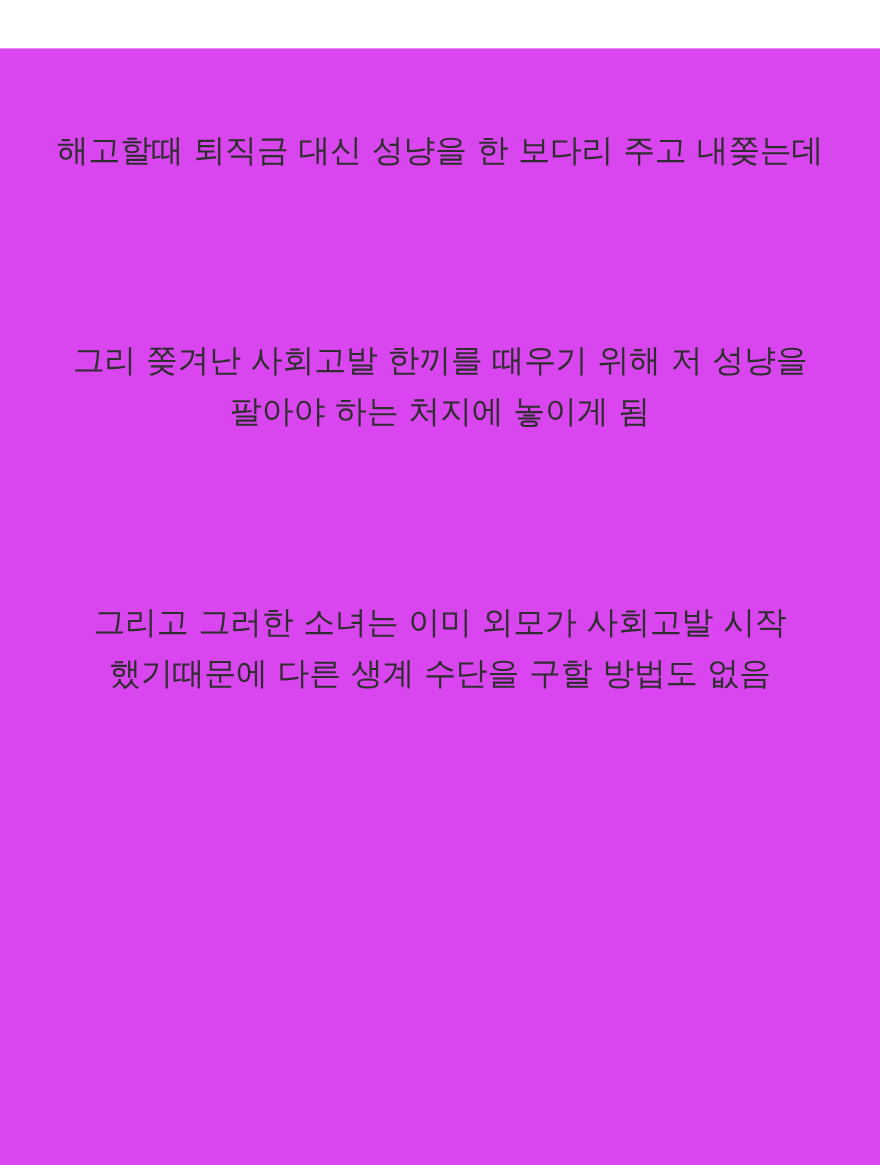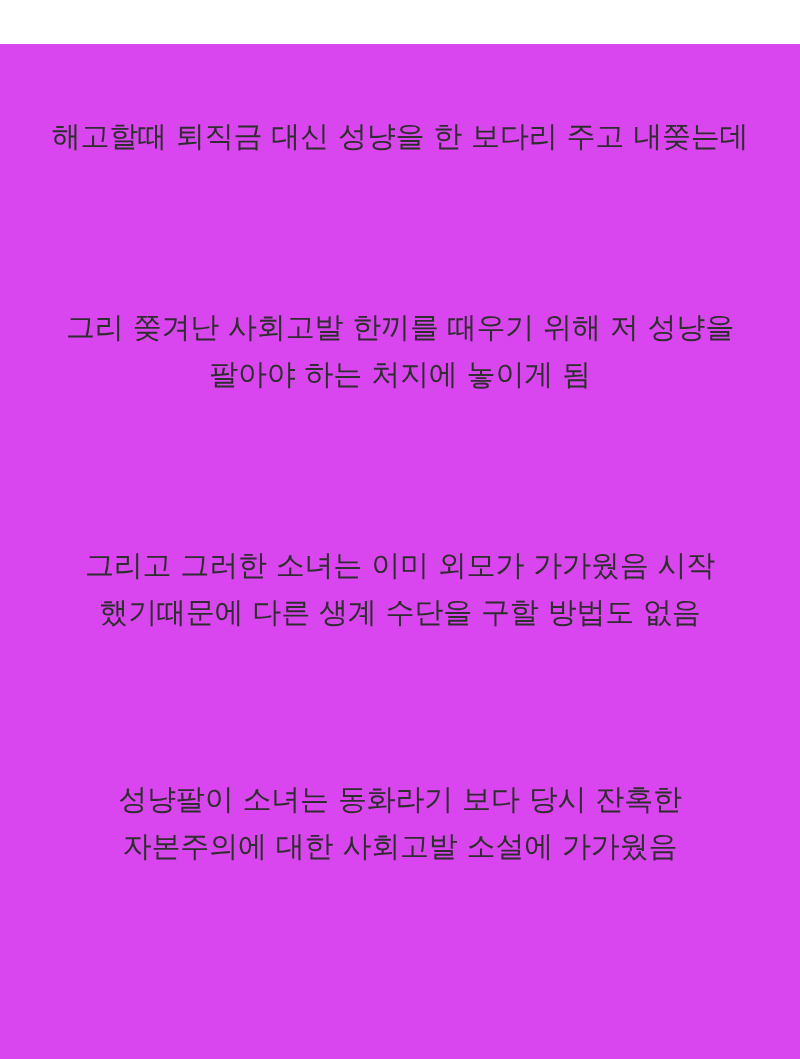--- a/index.html
+++ b/index.html
@@ -41,22 +41,21 @@
 <div class="page">
 
   <p class="para">해고할때 퇴직금 대신 성냥을 한 보다리 주고 내쫒는데</p>
 
   <div class="gap-lg"></div>
 
   <p class="para">그리 쫒겨난 사회고발 한끼를 때우기 위해 저 성냥을 팔아야 하는 처지에 놓이게 됨</p>
 
   <div class="gap-lg"></div>
 
-  <p class="para">그리고 그러한 소녀는 이미 외모가 가가웠음 시작 했기때문에 다른 생계 수단을 구할 방법도 없음</p>
+  <p class="para">그리고 그러한 소녀는 이미 외모가 사회고발 시작 했기때문에 다른 생계 수단을 구할 방법도 없음</p>
 
   <div class="gap-md"></div>
 
 
   <div class="gap-sm"></div>
 
-  <p class="para">성냥팔이 소녀는 동화라기 보다 당시 잔혹한 자본주의에 대한 사회고발 소설에 가가웠음</p>
 
 </div>
 
 </body></html>

